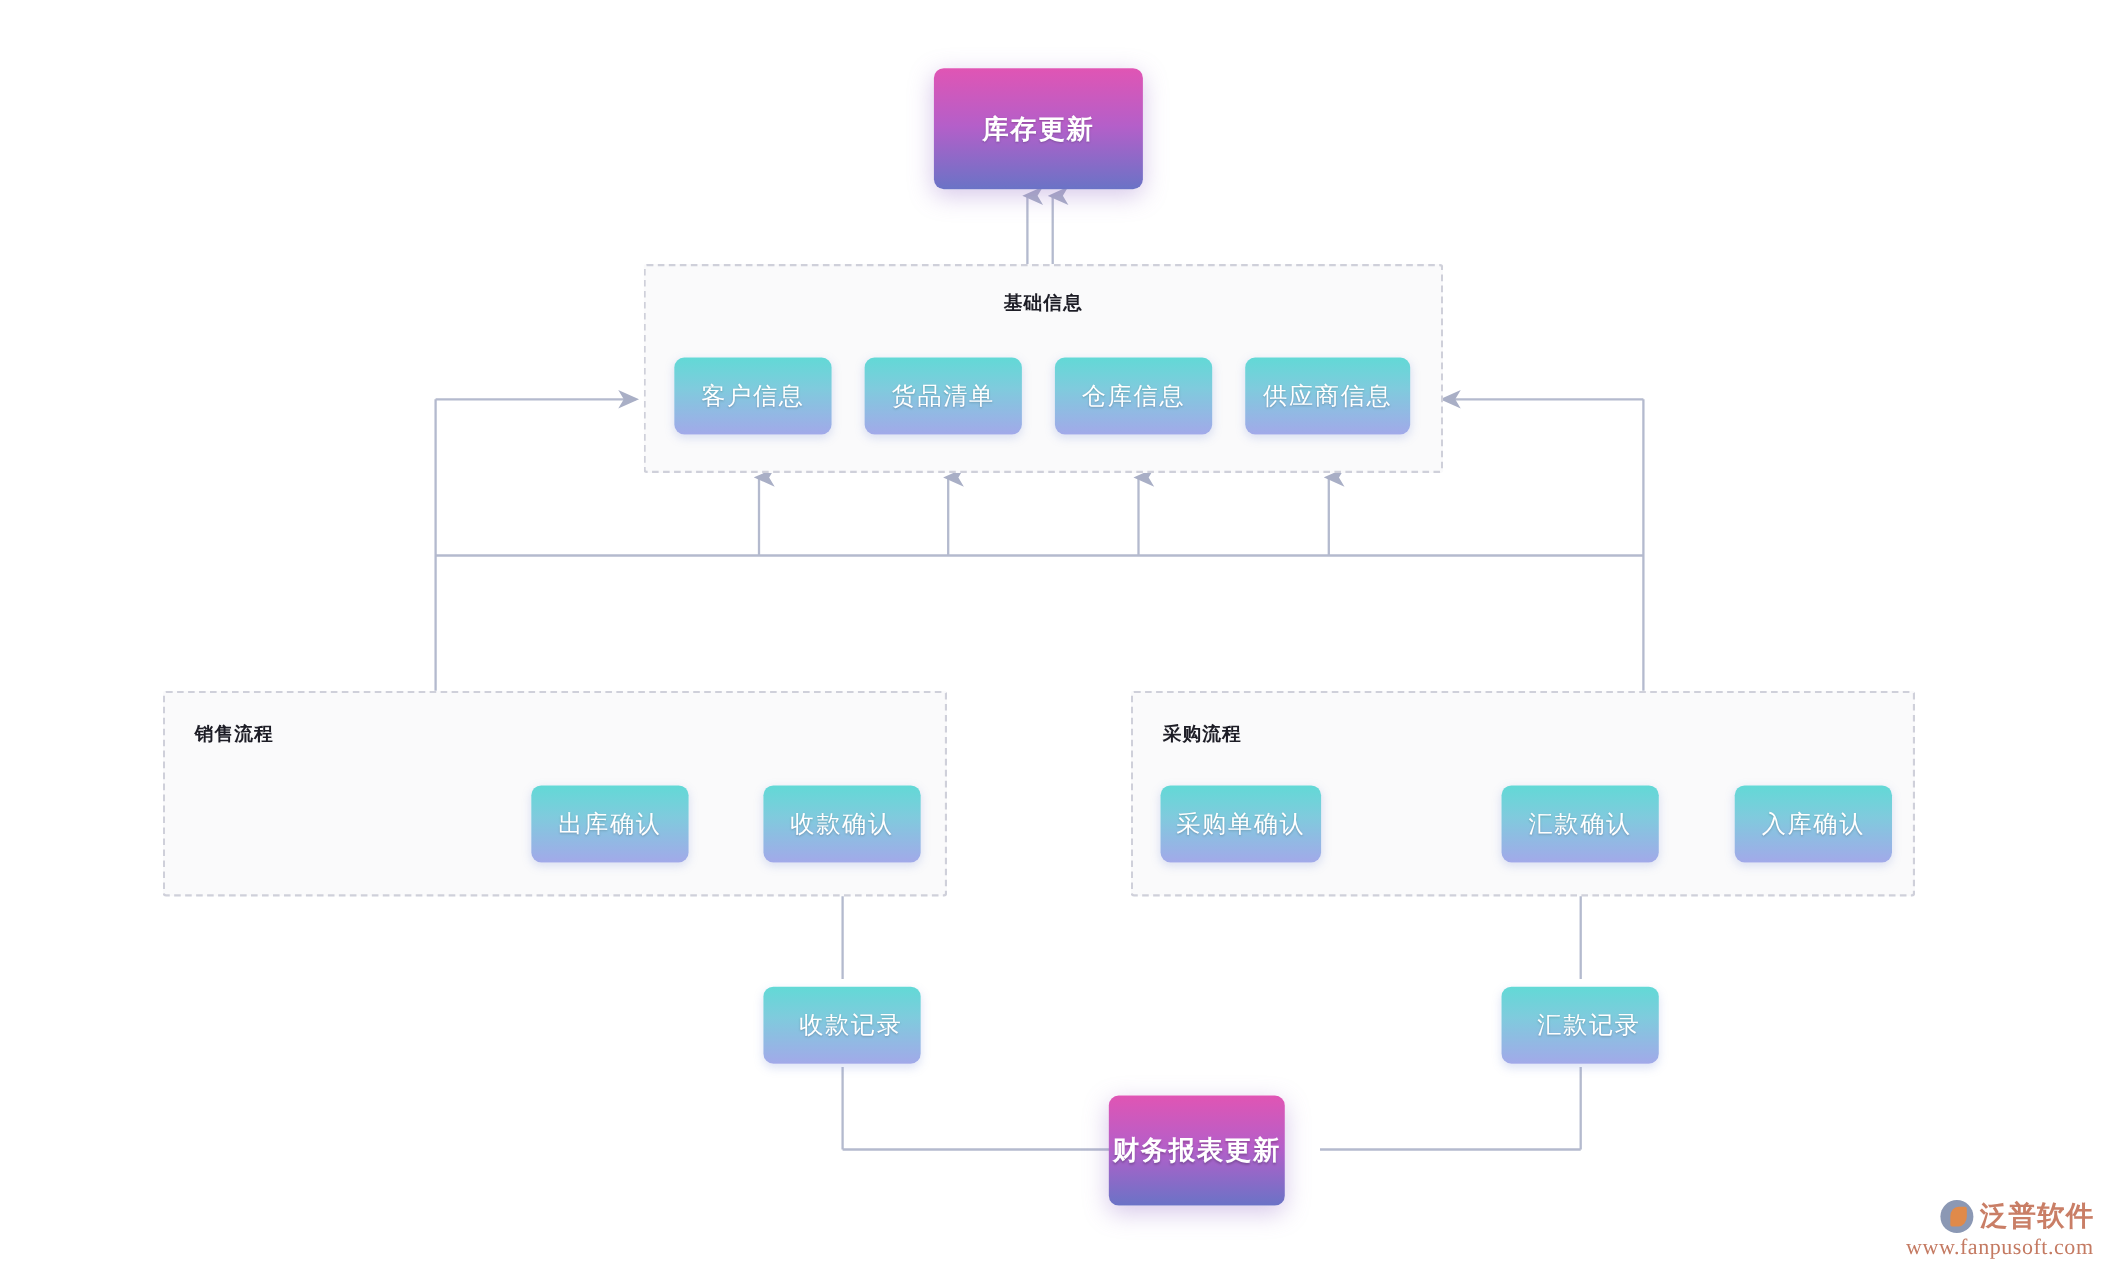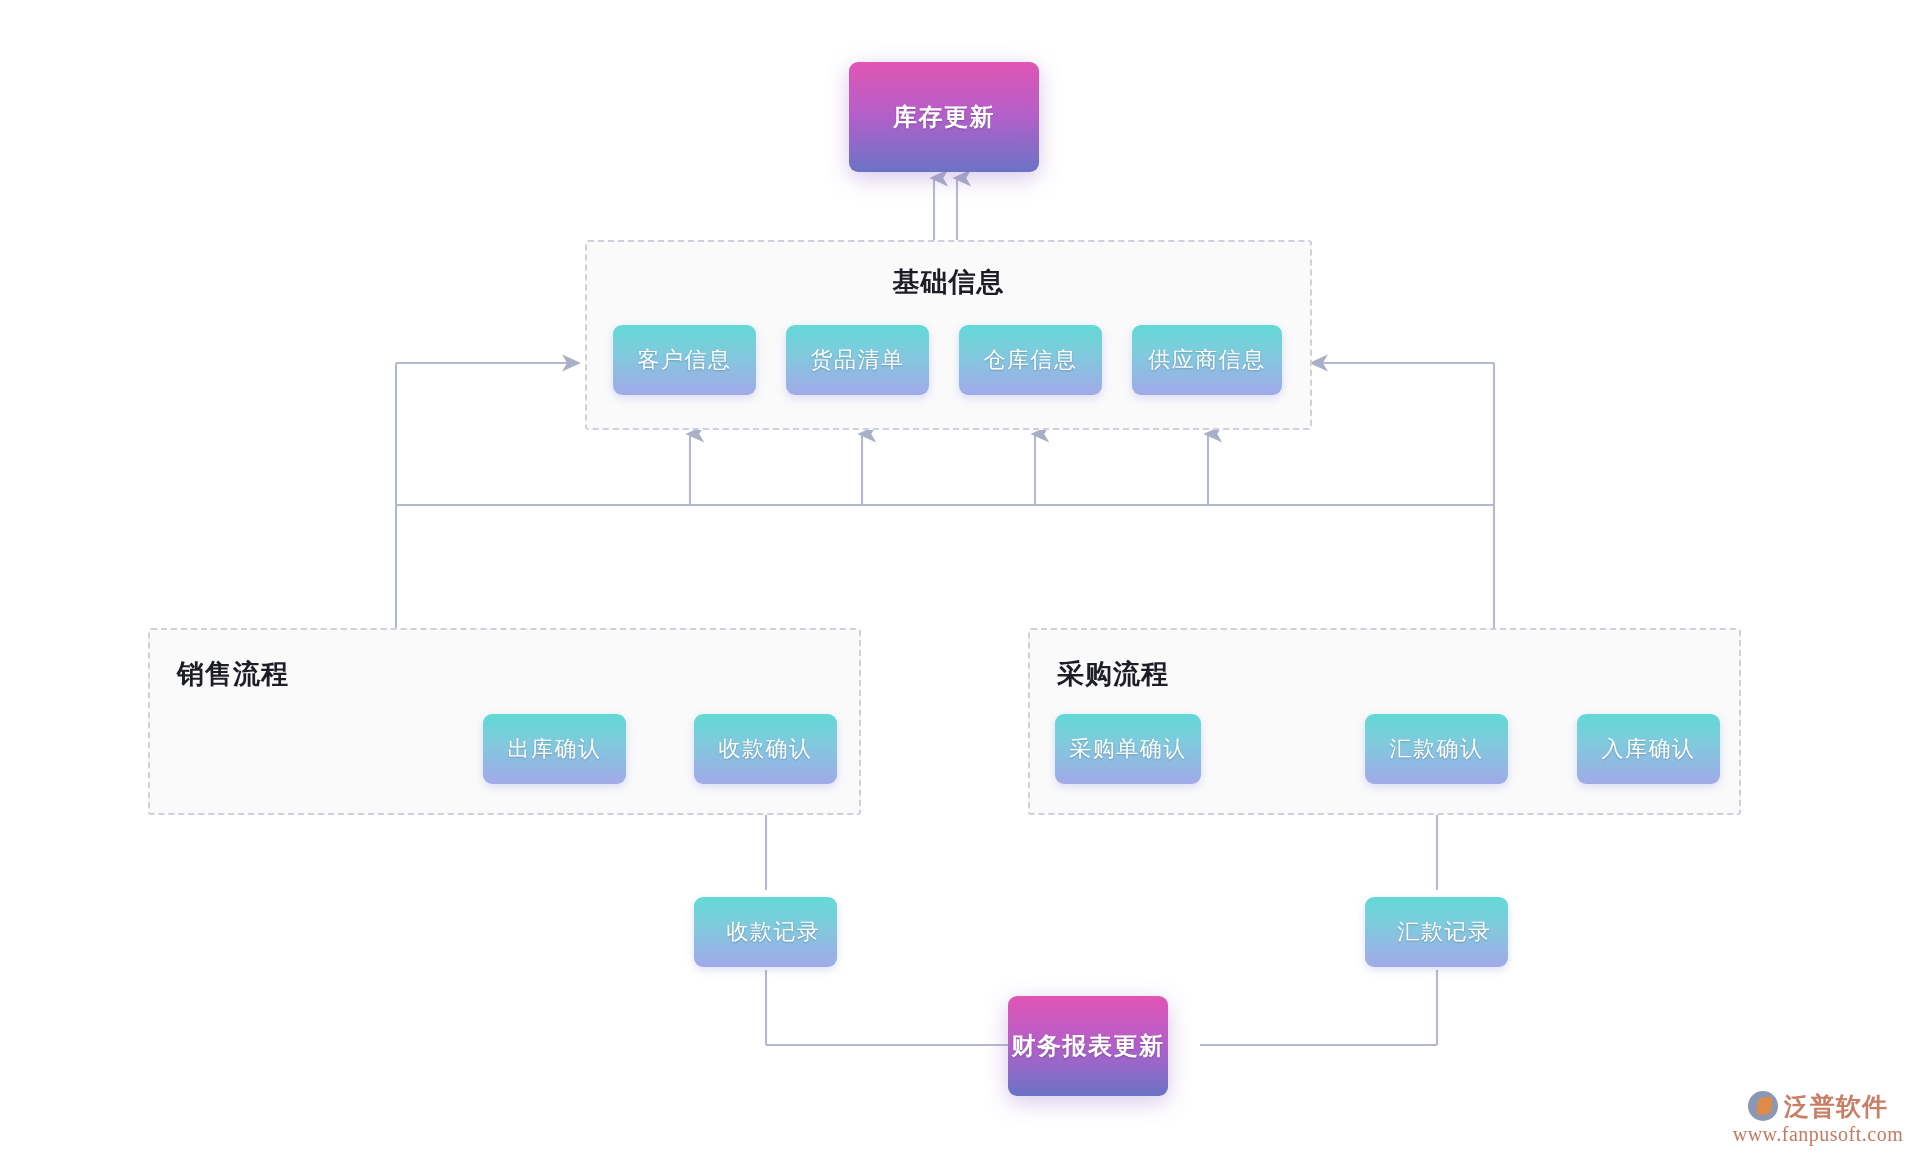--- a/index.html
+++ b/index.html
@@ -29,21 +29,21 @@
   
   .group-box {
     position: absolute;
     border: 2px dashed #cfd0da;
     border-radius: 3px;
     background: #fafafb;
     box-sizing: border-box;
   }
   .group-title {
     position: absolute;
-    font-size: 27px;
+    font-size: 17px;
     font-weight: bold;
     color: #1d1d26;
     letter-spacing: 1px;
     white-space: nowrap;
   }
   .group-title.centered {
     width: 100%;
     text-align: center;
     left: 0;
   }
@@ -85,21 +85,21 @@
     position: absolute;
     right: 16px;
     bottom: 10px;
     width: 172px;
     text-align: center;
     user-select: none;
   }
   #watermark .wm-row {
     display: flex;
     align-items: center;
-    justify-content: center;
+    justify-content: flex-end;
     gap: 6px;
   }
   #watermark .wm-mark {
     width: 30px;
     height: 30px;
     border-radius: 50%;
     background: #8b98b4;
     position: relative;
     flex: 0 0 auto;
   }

